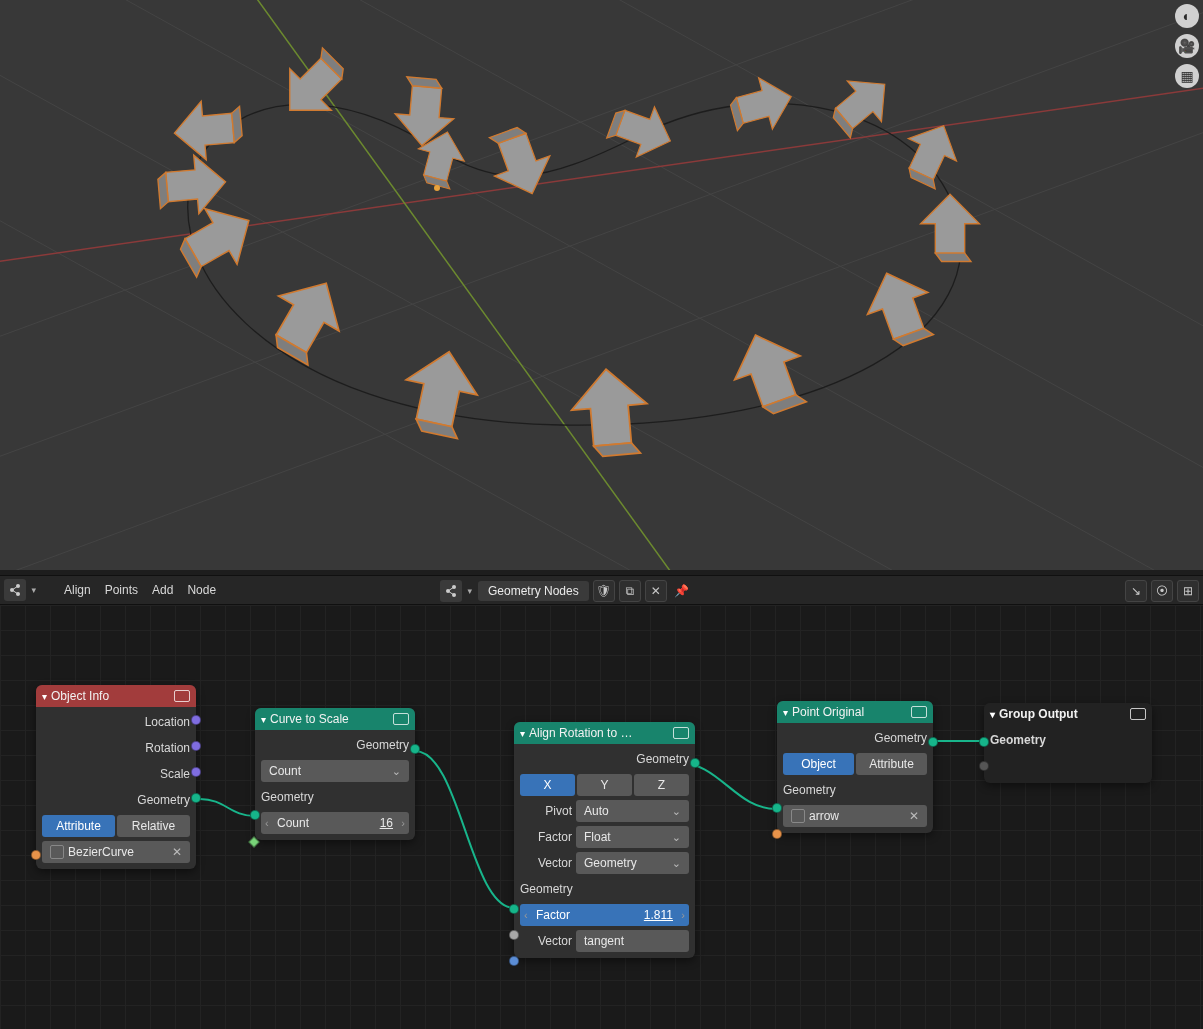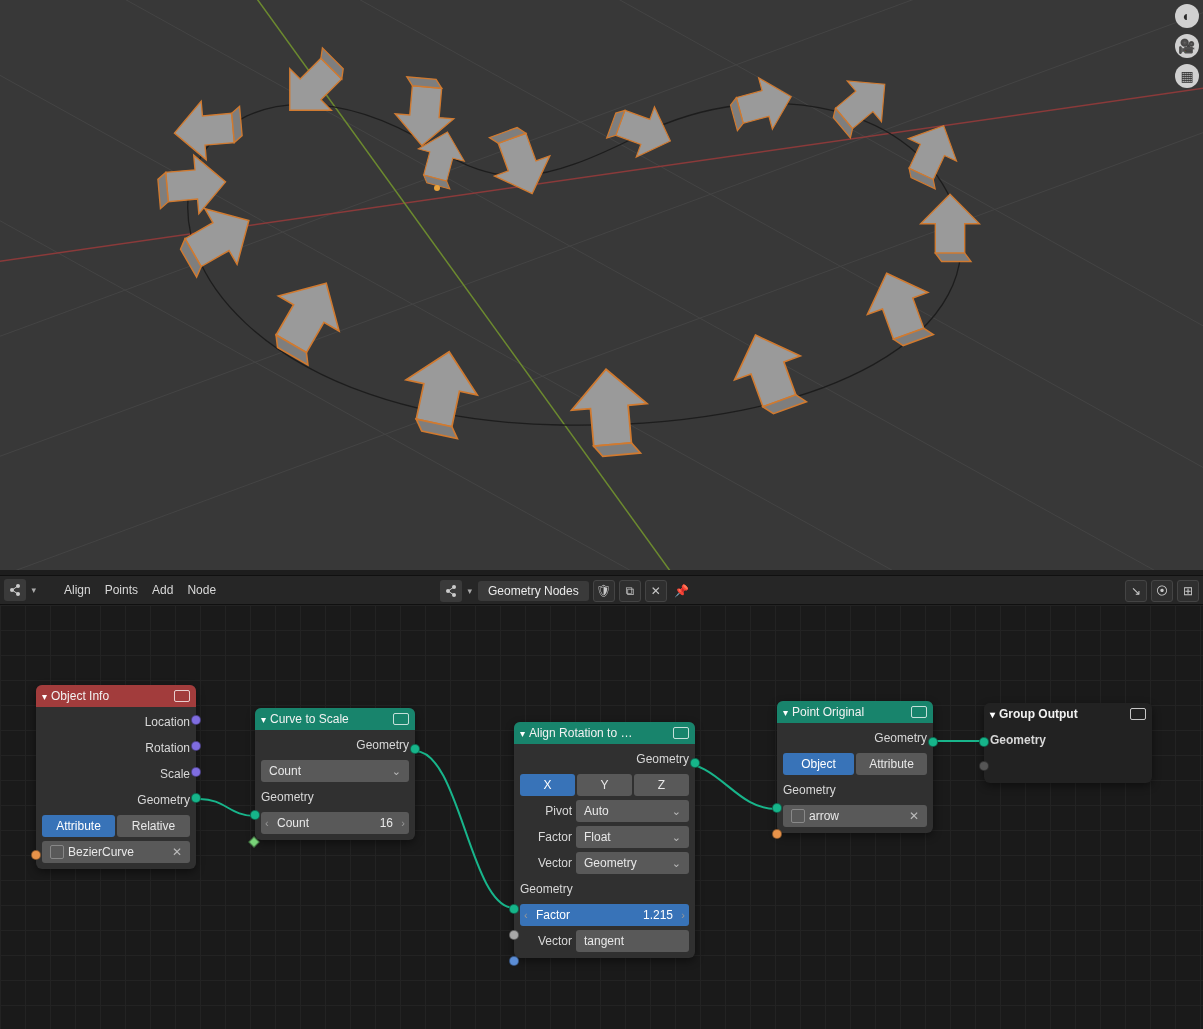--- a/index.html
+++ b/index.html
@@ -49,21 +49,21 @@
   .sock.obj  { background:#e8934a; }
   .sock.float{ background:#a8a8a8; }
   .sock.dia  { background:#79d479; border-radius:0; transform:rotate(45deg); width:8px; height:8px; }
 
   .field { background:#595959; border-radius:3px; height:22px; display:flex; align-items:center; padding:0 8px; color:#e8e8e8; flex:1; }
   .field.dd::after { content:"⌄"; margin-left:auto; font-size:11px; color:#bbb; }
   .numfield { background:#595959; border-radius:3px; height:22px; display:flex; align-items:center; padding:0 8px; color:#e8e8e8; flex:1; justify-content:space-between; position:relative; }
   .numfield::before { content:"‹"; position:absolute; left:4px; color:#999; font-size:11px;}
   .numfield::after  { content:"›"; position:absolute; right:4px; color:#999; font-size:11px;}
   .numfield .nlbl { margin-left:8px; }
-  .numfield .nval { margin-right:8px; }
+  .numfield .nval { margin-right:8px;text-decoration:underline; }
   .blue { background:#3873b8; color:#fff; }
   .btnrow { display:flex; gap:2px; }
   .btnrow .b { flex:1; background:#595959; border-radius:3px; height:22px; display:flex; align-items:center; justify-content:center; color:#e8e8e8; }
   .btnrow .b.active { background:#3873b8; color:#fff; }
   .tiny-square { width:14px; height:14px; border:1px solid #888; border-radius:2px; display:inline-block; margin-right:4px; }
 
   
   .nh.red   { background:#a23c3c; }
   .nh.teal  { background:#18846c; }
   .nh.dark  { background:#222; }
@@ -265,21 +265,21 @@
           <div class="field dd" style="flex:1">Geometry</div>
         </div>
       <div class="row">
           <span class="sock in geom" style="top:182px"></span>
           <span class="lbl">Geometry</span>
         </div>
       <div class="row">
         <span class="sock in float" style="top:208px"></span>
         <div class="numfield blue">
             <span class="nlbl">Factor</span>
-            <span class="nval">1.215</span>
+            <span class="nval">1.811</span>
           </div>
       </div>
       <div class="row fill">
         <span class="sock in" style="top:234px; background:#5b8dd6"></span>
         <span class="lbl" style="width:52px">Vector</span>
         <div class="field" style="flex:1">tangent</div>
       </div>
     </div>
   </div>
 

